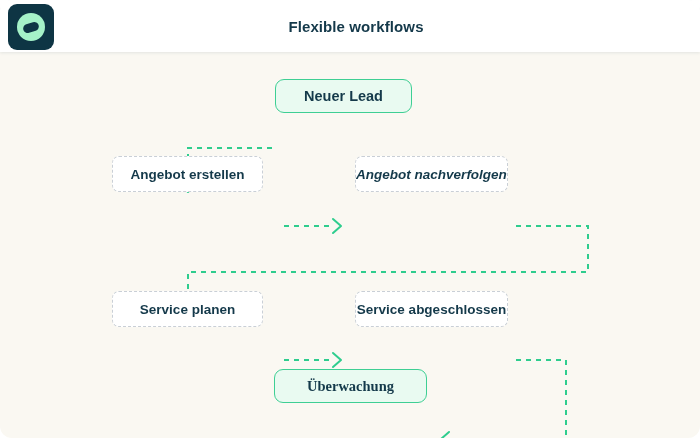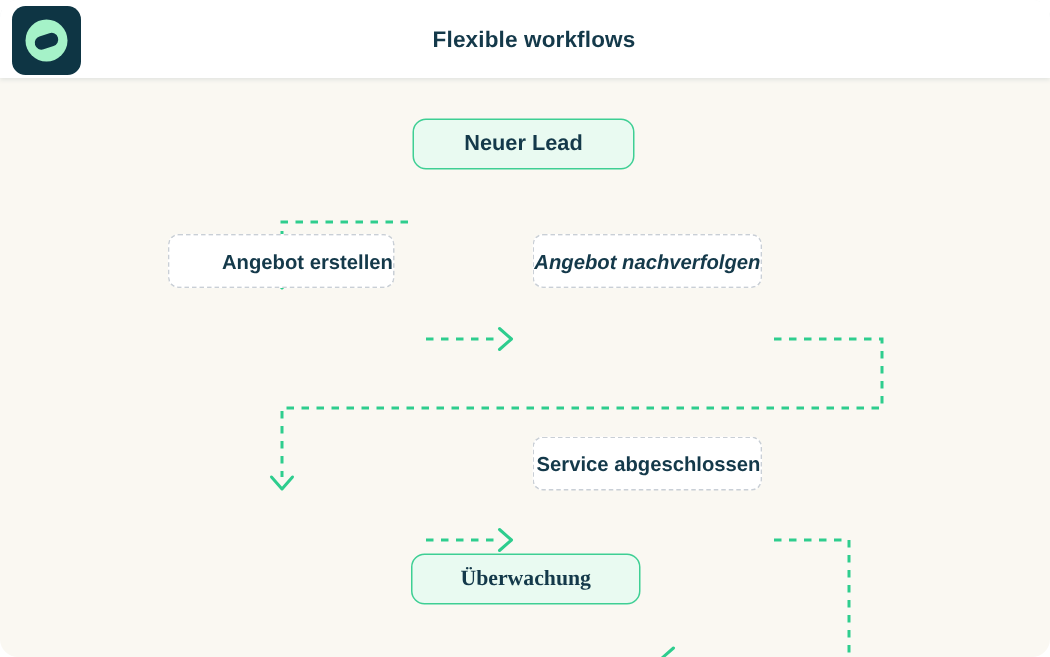--- a/index.html
+++ b/index.html
@@ -66,21 +66,20 @@
     background: #e9faf1;
     border: 1.5px solid #3ecf94;
     border-radius: 9px;
     font-size: 14.5px;
   }
   .node.dashed {
     background: #ffffff;
     border: 1.5px dashed #c9cfd6;
     border-radius: 7px;
     font-size: 13.5px;
-    justify-content: flex-end;
   }
 </style>
 </head>
 <body>
 
 <div class="page">
 
   <div class="header">
     <div class="title">Flexible workflows</div>
   </div>
@@ -121,32 +120,35 @@
         <path d="M284 308 H334" fill="none" stroke="#2ecd8e" stroke-width="2" stroke-dasharray="5 5"></path>
         <polyline points="333,301 341,308 333,315" fill="none" stroke="#2ecd8e" stroke-width="2" stroke-linecap="round" stroke-linejoin="round"></polyline>
       </g>
 
       <g>
         <path d="M516 308 H566 V387 H448" fill="none" stroke="#2ecd8e" stroke-width="2" stroke-dasharray="5 5"></path>
         <polyline points="449,380 441,387 449,394" fill="none" stroke="#2ecd8e" stroke-width="2" stroke-linecap="round" stroke-linejoin="round"></polyline>
       </g>
     </svg>
 
-    <div class="node highlighted" style="left:275px; top:27px; width:148px; height:34px;">
+    <div class="node highlighted" style="left:275px; top:27px; width:137px; height:34px;">
       <span>Neuer Lead</span>
     </div>
 
     <div class="node dashed" style="left:112px; top:104px; width:151px; height:36px;">
       <span>Angebot erstellen</span>
     </div>
 
     <div class="node dashed" style="left:355px; top:104px; width:153px; height:36px;font-style:italic;">
       <span>Angebot nachverfolgen</span>
     </div>
 
+    <div class="node dashed" style="left:112px; top:239px; width:151px; height:36px;">
+      <span>Service planen</span>
+    </div>
 
     <div class="node dashed" style="left:355px; top:239px; width:153px; height:36px;">
       <span>Service abgeschlossen</span>
     </div>
 
     <div class="node highlighted" style="left:274px; top:317px; width:153px; height:34px;font-family:Liberation Serif, serif;">
       <span>Überwachung</span>
     </div>
 
   </div>

